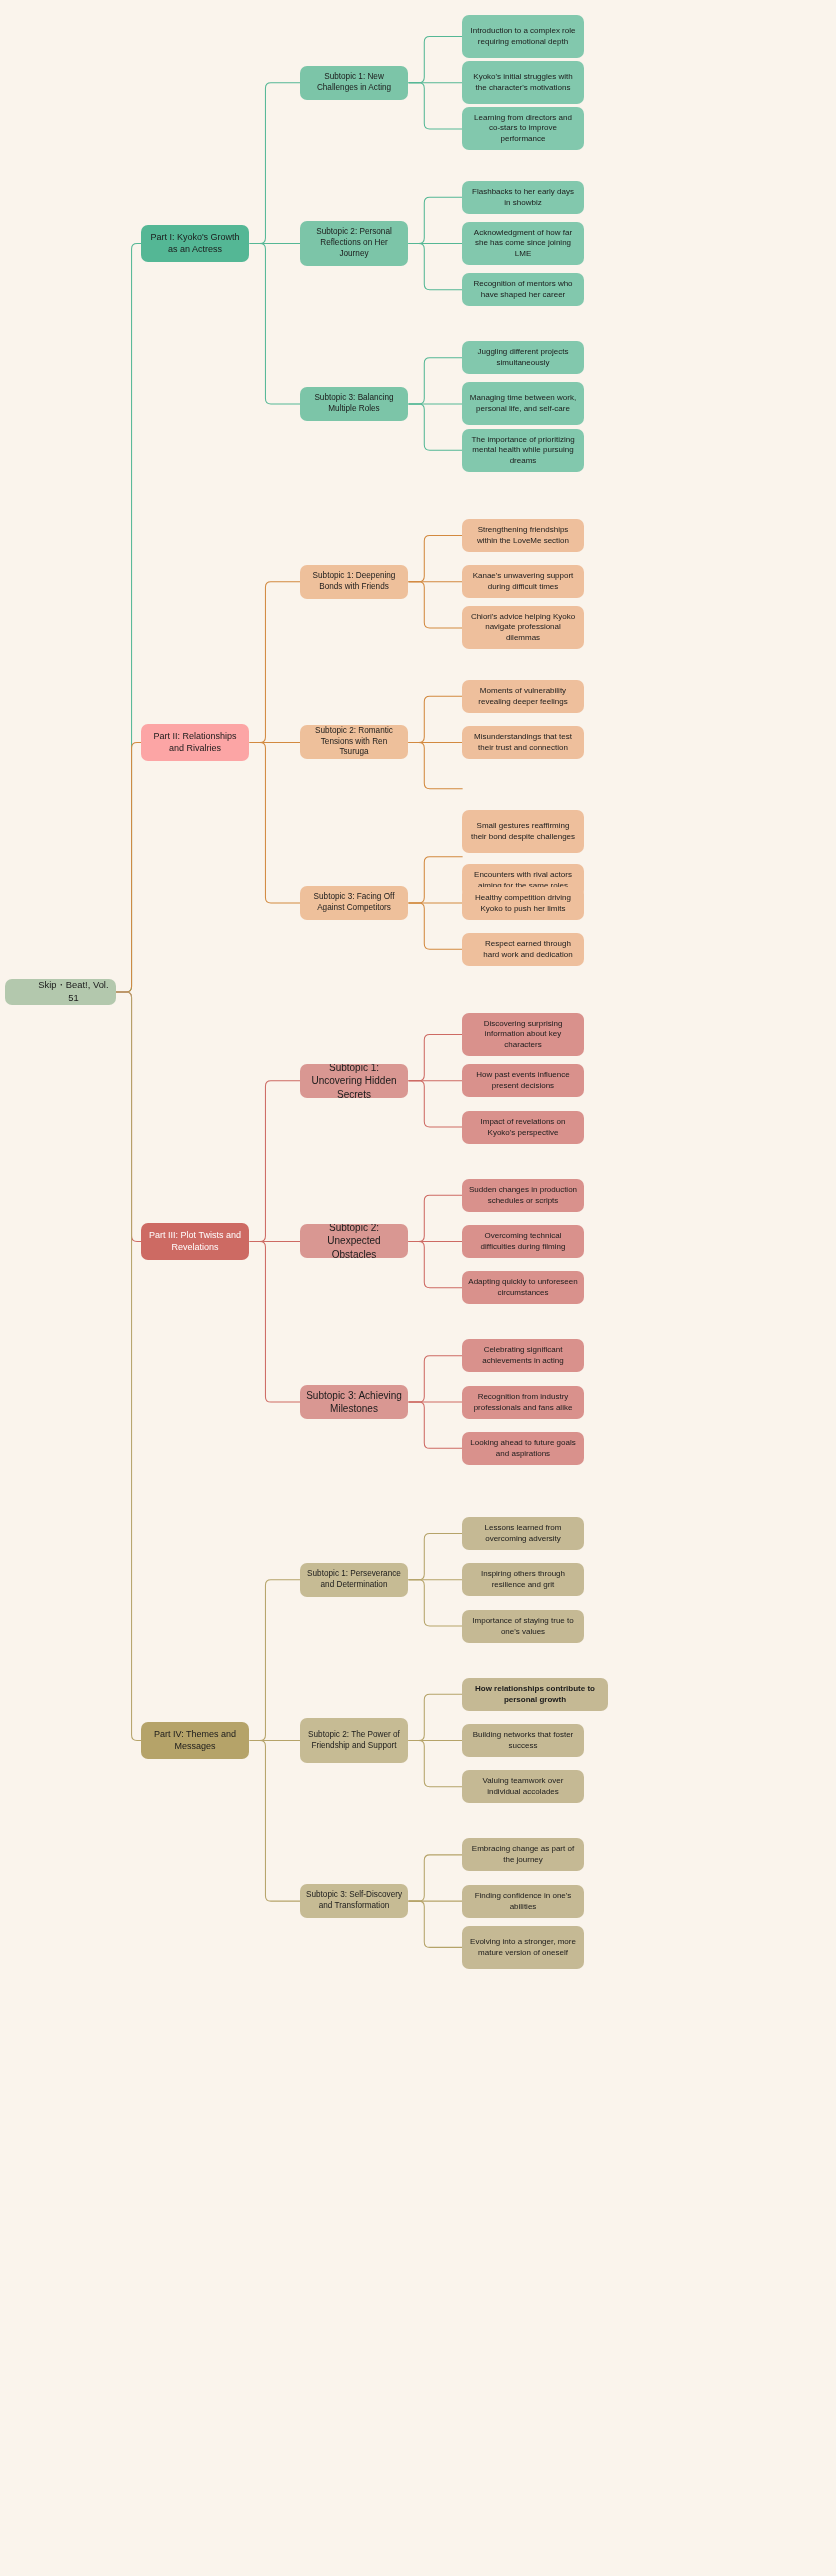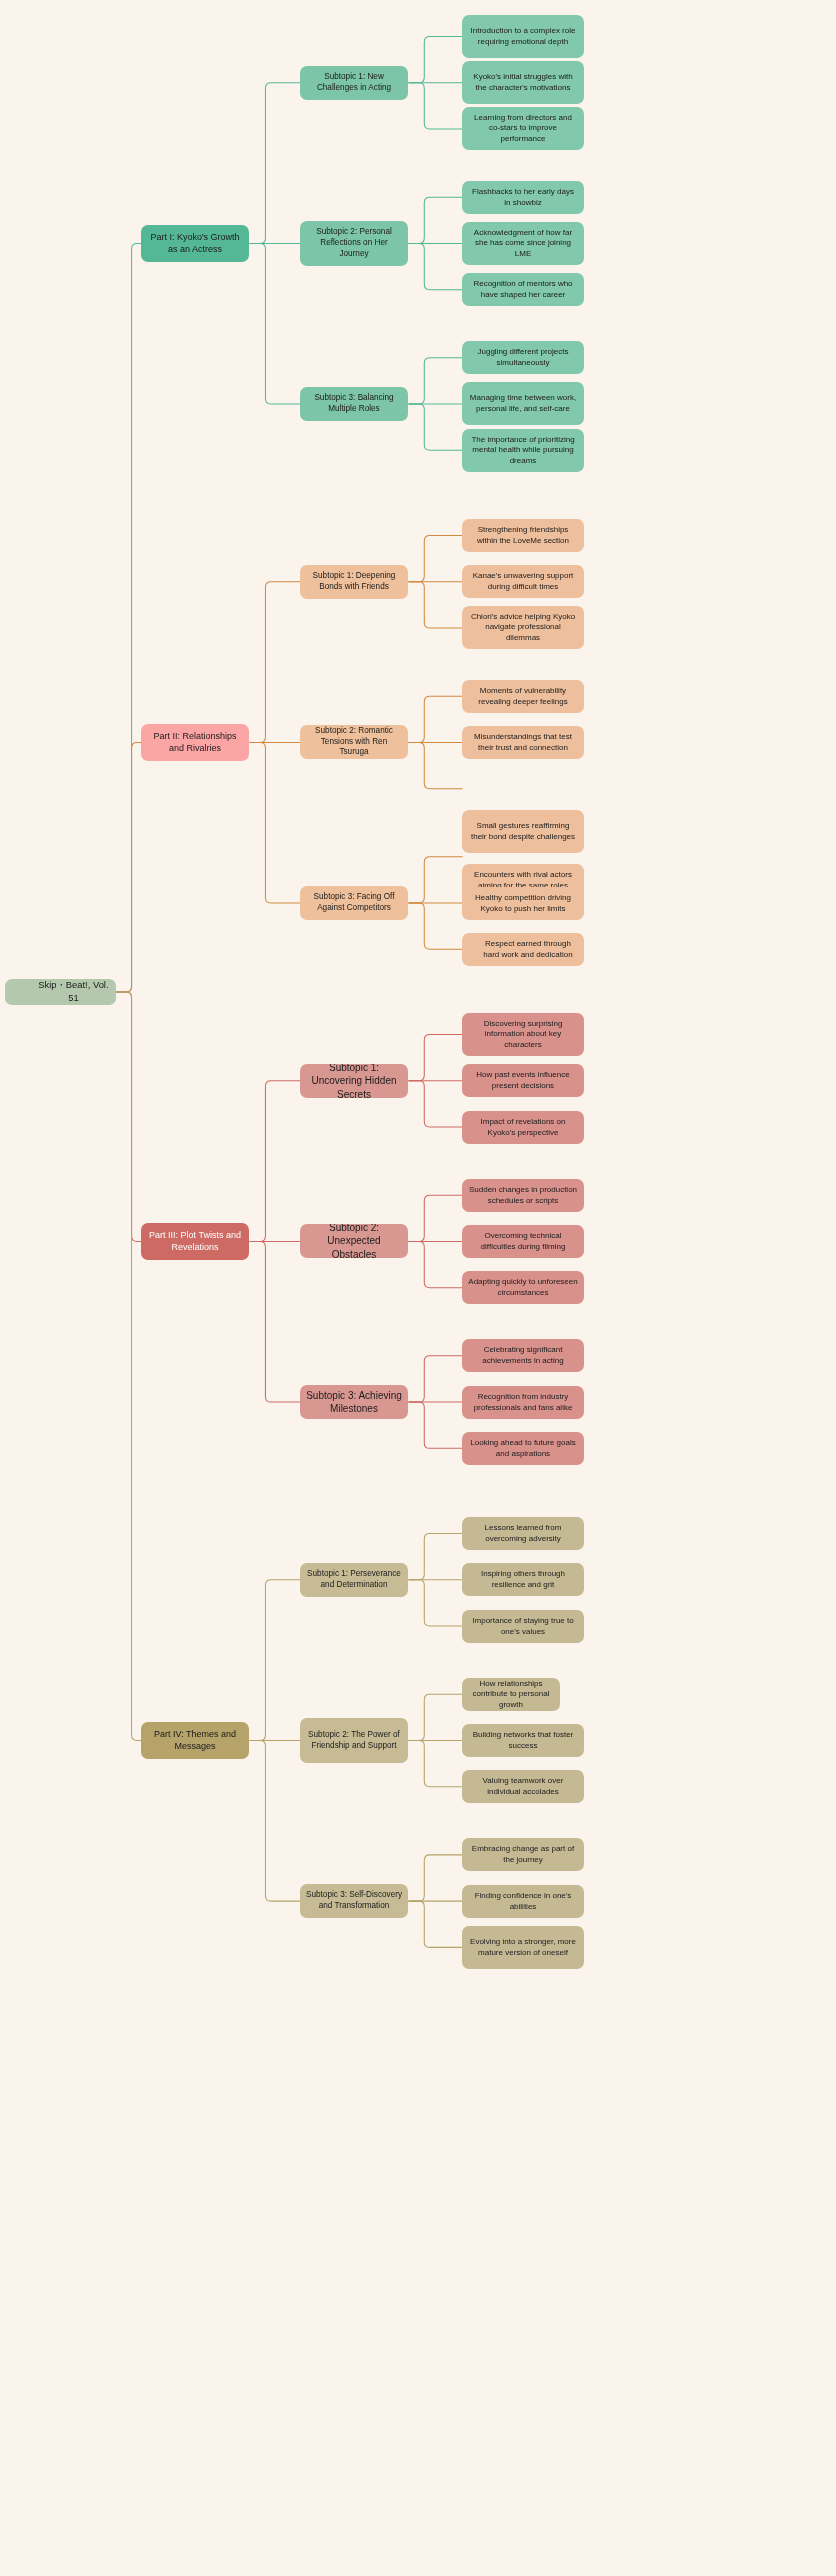--- a/index.html
+++ b/index.html
@@ -244,21 +244,21 @@
       </div>
       <div class="node n-p4-leaf" style="left: 462px; top: 1563px; width: 122px; height: 33px;">
         <span>Inspiring others through resilience and grit</span>
       </div>
       <div class="node n-p4-leaf" style="left: 462px; top: 1610px; width: 122px; height: 33px;">
         <span>Importance of staying true to one's values</span>
       </div>
       <div class="node n-p4-sub" style="left: 300px; top: 1718px; width: 108px; height: 45px;">
         <span>Subtopic 2: The Power of Friendship and Support</span>
       </div>
-      <div class="node n-p4-leaf" style="left: 462px; top: 1678px; width: 98px; height: 33px;">
+      <div class="node n-p4-leaf" style="left: 462px; top: 1678px; width: 146px; height: 33px; font-weight: bold;">
         <span>How relationships contribute to personal growth</span>
       </div>
       <div class="node n-p4-leaf" style="left: 462px; top: 1724px; width: 122px; height: 33px;">
         <span>Building networks that foster success</span>
       </div>
       <div class="node n-p4-leaf" style="left: 462px; top: 1770px; width: 122px; height: 33px;">
         <span>Valuing teamwork over individual accolades</span>
       </div>
       <div class="node n-p4-sub" style="left: 300px; top: 1884px; width: 108px; height: 34px;">
         <span>Subtopic 3: Self-Discovery and Transformation</span>

